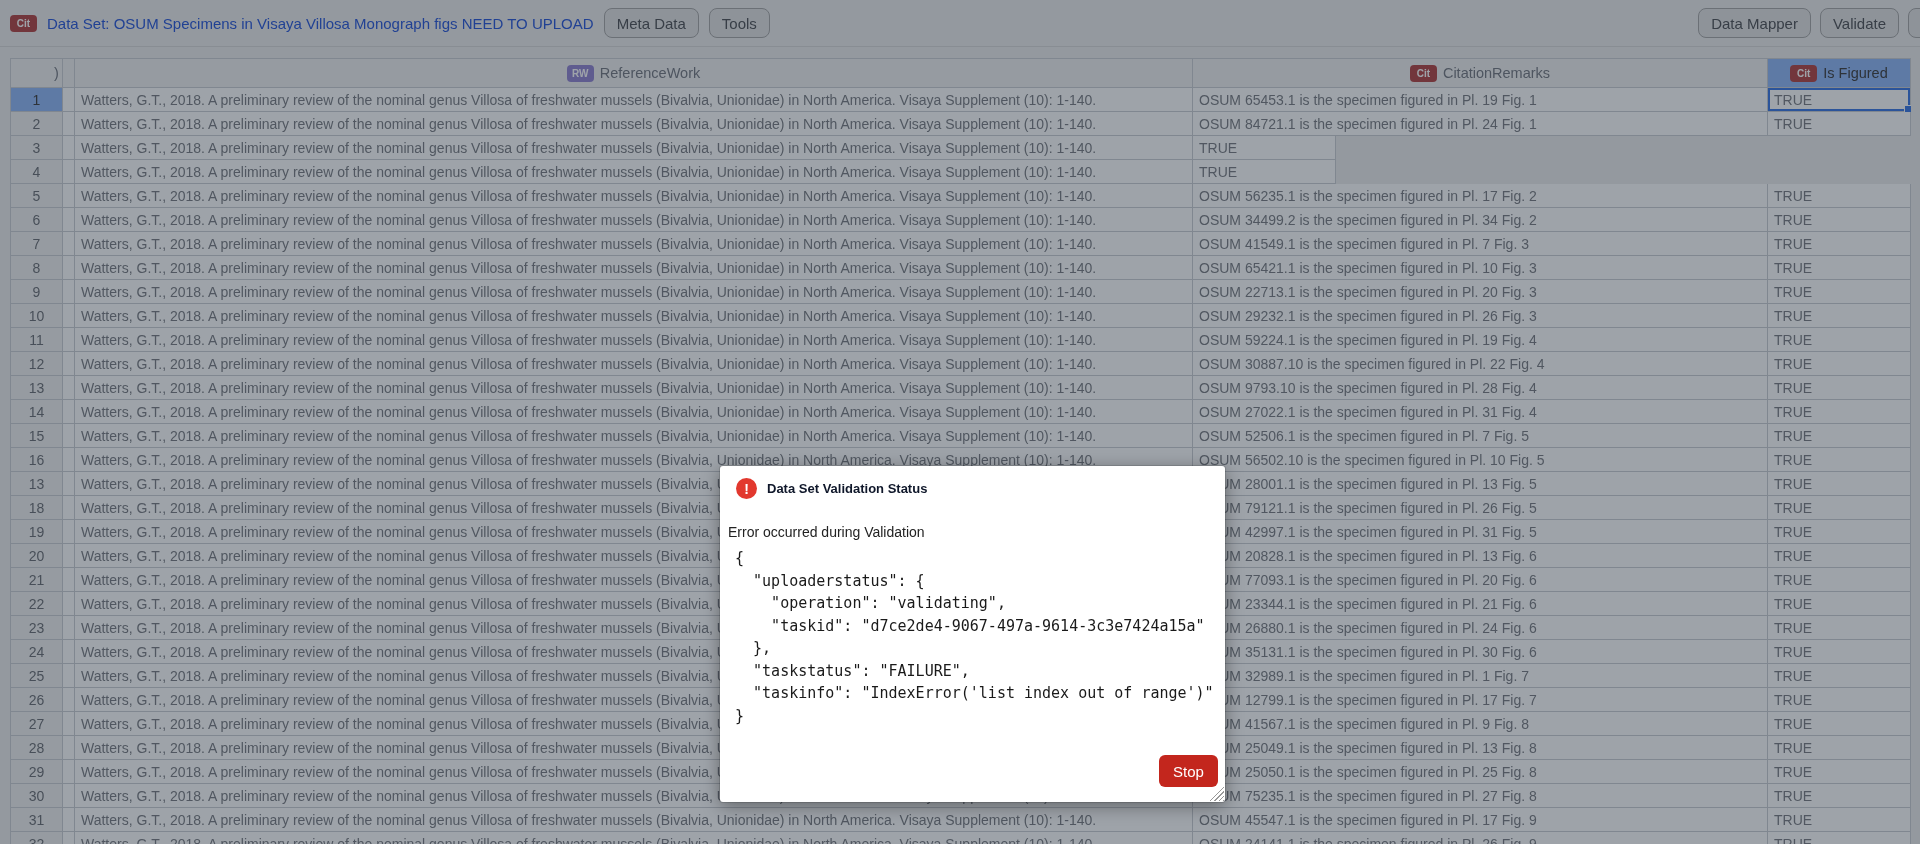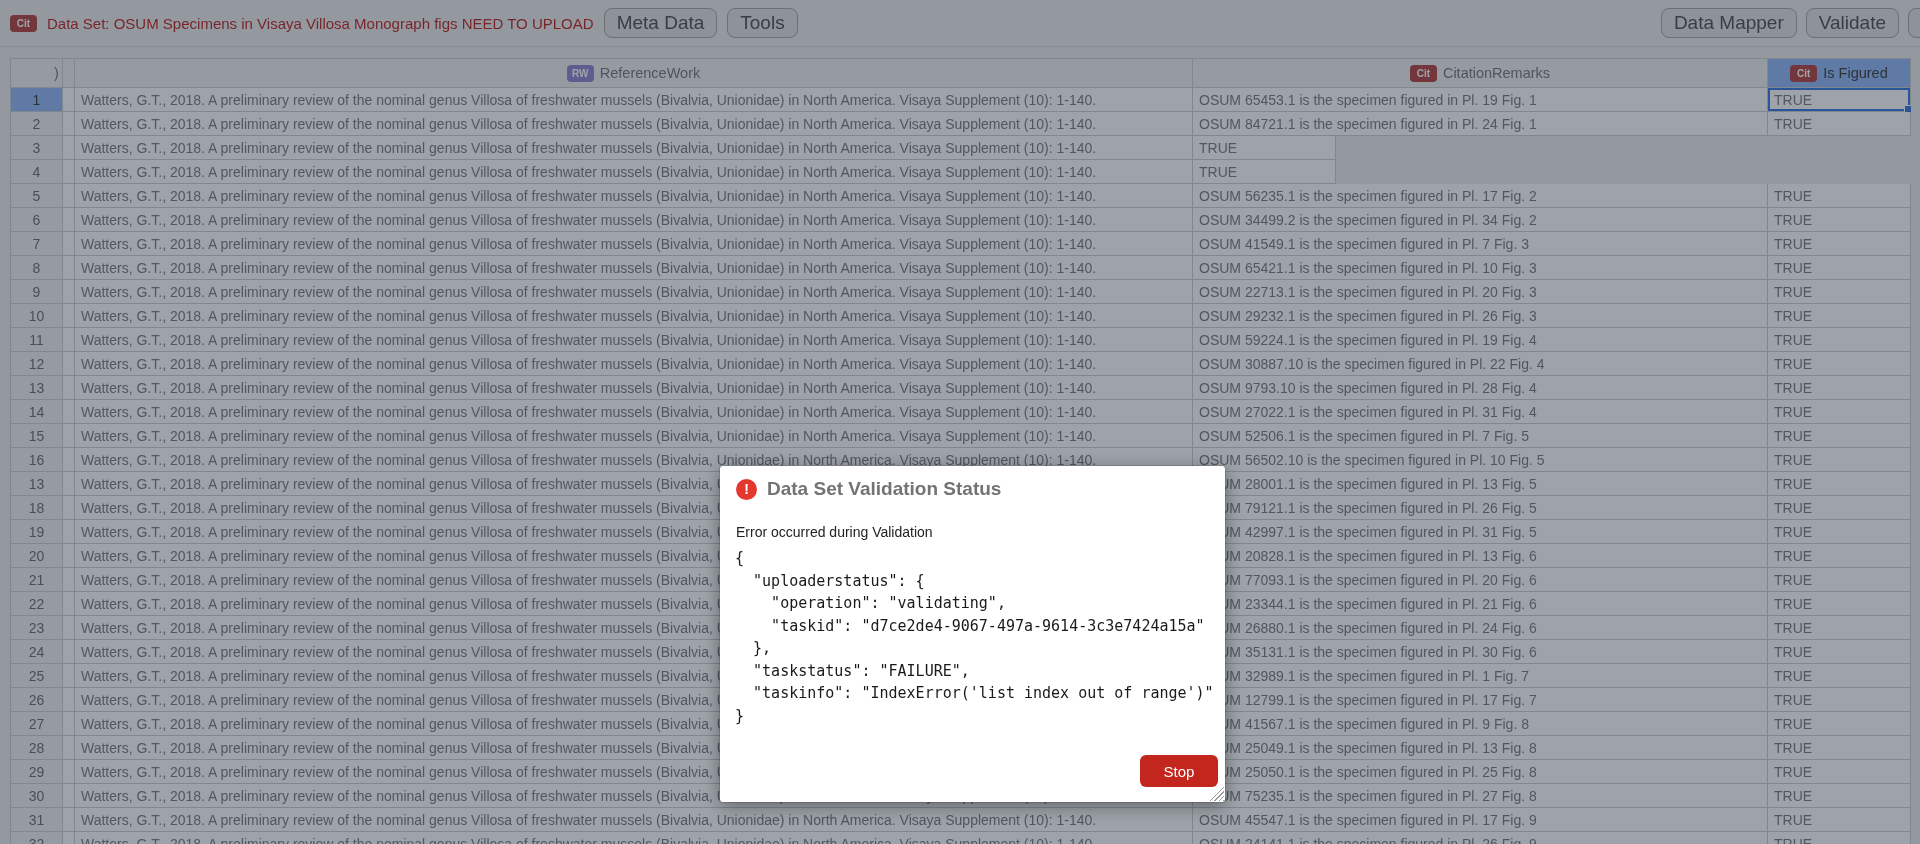--- a/index.html
+++ b/index.html
@@ -27,23 +27,23 @@
     background:#ededed;border-bottom:1px solid #d8d8d8;
     display:flex;align-items:center;gap:10px;padding-left:10px;
   }
   .badge{
     display:inline-flex;align-items:center;justify-content:center;
     width:27px;height:17px;border-radius:4px;
     color:#fff;font-size:10px;font-weight:bold;flex:0 0 auto;
   }
   .badge-cit{background:var(--citred);}
   .badge-rw{background:var(--rwpurple);}
-  .toolbar .title{font-size:15px;color:#b91c1c;white-space:nowrap;}
+  .toolbar .title{font-size:15px;color:#1d4ed8;white-space:nowrap;}
   .btn{
-    height:30px;padding:0 12px;font-size:19px;color:#45484d;
+    height:30px;padding:0 12px;font-size:15px;color:#45484d;
     background:#e2e2e2;border:1px solid #a2a2a2;border-radius:8px;
     font-family:"Liberation Sans",sans-serif;white-space:nowrap;cursor:pointer;
   }
   .right-group{margin-left:auto;display:flex;gap:9px;align-items:flex-end;}
   .btn-clipped{width:80px;margin-right:-68px;text-align:left;padding-left:11px;}
   
   .grid{position:absolute;left:10px;top:58px;width:1901px;}
   .grid-header{display:flex;height:30px;}
   .grid-row{display:flex;height:24px;}
   .cell{
@@ -78,29 +78,29 @@
     position:absolute;left:720px;top:466px;width:505px;height:336px;
     background:#fff;border-radius:3px;z-index:60;
     box-shadow:0 4px 18px rgba(0,0,0,0.38), 0 0 0 1px rgba(0,0,0,0.12);
   }
   .dialog-title-row{position:absolute;left:16px;top:12px;right:16px;display:flex;align-items:center;gap:10px;}
   .err-icon{
     width:21px;height:21px;border-radius:50%;background:var(--errred);
     color:#fff;font-size:14px;font-weight:bold;
     display:inline-flex;align-items:center;justify-content:center;flex:0 0 auto;
   }
-  .dialog h2{font-size:19px;color:#737373;font-weight:bold;}
-  .dialog-msg{position:absolute;left:16px;top:58px;font-size:14px;color:#222;}
+  .dialog h2{font-size:13px;color:#0f172a;font-weight:bold;}
+  .dialog-msg{position:absolute;left:8px;top:58px;font-size:14px;color:#222;}
   .dialog-json{
     position:absolute;left:15px;top:81px;
     font-family:"DejaVu Sans Mono",monospace;
     font-size:15px;line-height:22.5px;color:#1a1a1a;
   }
   .stop-btn{
-    position:absolute;right:7px;bottom:15px;width:78px;height:32px;
+    position:absolute;right:7px;bottom:15px;width:59px;height:32px;
     background:var(--stopred);color:#fff;border:none;border-radius:6px;
     font-size:15px;font-family:"Liberation Sans",sans-serif;cursor:pointer;
   }
   .resize-handle{
     position:absolute;right:1px;bottom:1px;width:15px;height:15px;cursor:se-resize;
     background:repeating-linear-gradient(135deg,transparent 0 2px,#999 2px 3px);
     clip-path:polygon(100% 0,100% 100%,0 100%);
   }
 </style>
 </head>

